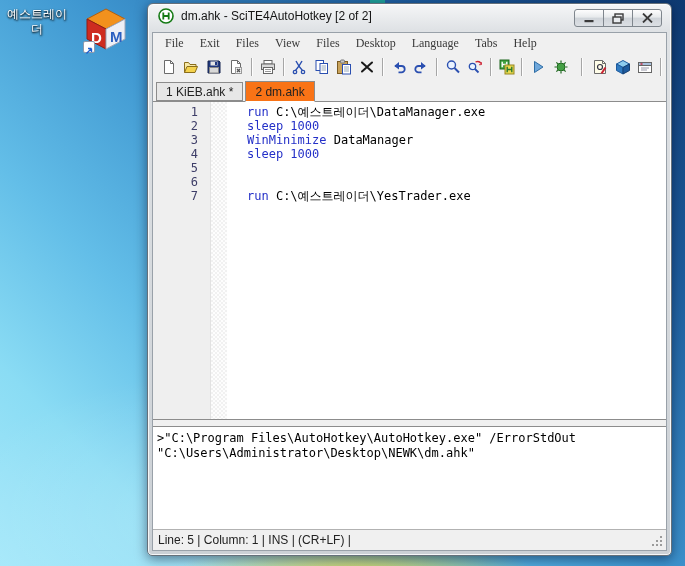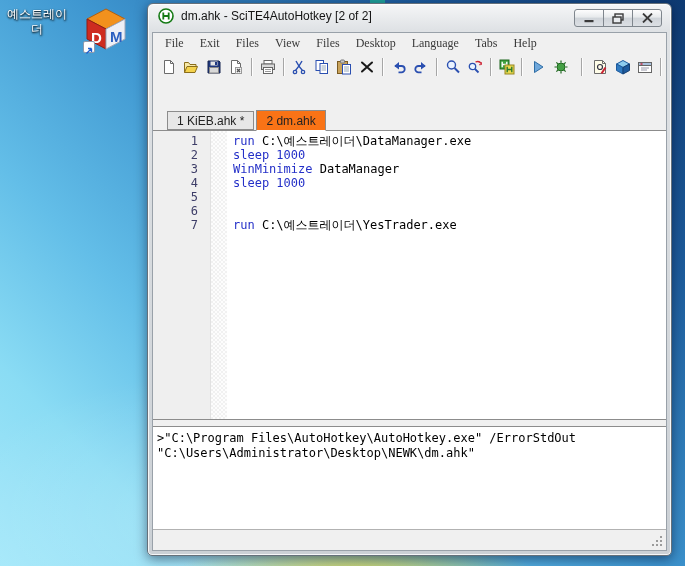--- a/index.html
+++ b/index.html
@@ -50,38 +50,38 @@
   .menubar{height:20px;flex:0 0 auto;display:flex;align-items:center;font-size:12px;color:#3A3A3A;padding-left:4px;}
   .menu-item{padding:2px 8px;cursor:default;font-family:Liberation Serif, serif;}
 
   .toolbar{height:27px;flex:0 0 auto;display:flex;align-items:center;padding-left:5px;}
   .tbtn{width:22px;height:22px;margin-right:1px;padding:0;border:1px solid transparent;background:transparent;
     display:flex;align-items:center;justify-content:center;cursor:pointer;}
   .tbtn svg{display:block;}
   .tsep{width:1px;height:18px;background:#A6A6A6;box-shadow:1px 0 0 #FDFDFD;margin:0 5px 0 3px;flex:0 0 auto;}
   .tsep.wide{margin:0 8px 0 8px;}
 
-  .tabbar{height:21px;flex:0 0 auto;display:flex;align-items:flex-end;padding-left:14px;
-    border-bottom:1px solid #8C8C8C;box-sizing:content-box;margin-top:29px;}
+  .tabbar{height:21px;flex:0 0 auto;display:flex;align-items:flex-end;padding-left:3px;
+    border-bottom:1px solid #8C8C8C;box-sizing:content-box;}
   .tab{font-size:12px;color:#222;padding:2px 9px 2px;border:1px solid #8C8C8C;background:#E7E7E7;
     margin-right:2px;height:19px;box-sizing:border-box;white-space:nowrap;cursor:pointer;}
   .tab.active{background:#f97316;border-bottom-color:#FFF;position:relative;z-index:2;
     margin-bottom:-1px;height:21px;padding-top:3px;}
 
   .editor{flex:1 1 auto;display:flex;background:#fff;overflow:hidden;
     font-family:"DejaVu Sans Mono",monospace;font-size:12px;line-height:14px;cursor:text;}
   .gutter{width:58px;flex:0 0 auto;background:#EFEFEF;border-right:1px solid #E2E2E2;
     color:#3E3E68;text-align:right;padding:3px 12px 0 0;box-sizing:border-box;}
   .gutter div{height:14px;}
   .fold{width:16px;flex:0 0 auto;background-color:#FDFDFD;
     background-image:linear-gradient(45deg,#F1F1F1 25%,transparent 25%,transparent 75%,#F1F1F1 75%),
                      linear-gradient(45deg,#F1F1F1 25%,transparent 25%,transparent 75%,#F1F1F1 75%);
     background-size:4px 4px;background-position:0 0,2px 2px;}
   .code{flex:1 1 auto;padding:3px 0 0 6px;white-space:pre;overflow:hidden;}
-  .code .code-line{height:14px;}
+  .code .code-line{height:14px;margin-left:14px;}
   .kw{color:#2430C8;}
   .nm{color:#2430C8;}
   .pl{color:#000;}
 
   .splitter{height:6px;flex:0 0 auto;background:#F0F0F0;border-top:1px solid #8C8C8C;border-bottom:1px solid #8C8C8C;cursor:ns-resize;}
   .output{height:102px;flex:0 0 auto;background:#fff;color:#000;white-space:pre;overflow:hidden;
     font-family:"DejaVu Sans Mono",monospace;font-size:12px;line-height:15px;padding:4px 2px 0 4px;box-sizing:border-box;}
   .statusbar{height:20px;flex:0 0 auto;background:#F0F0F0;border-top:1px solid #B2B2B2;
     display:flex;align-items:center;font-size:12px;color:#222;padding-left:5px;position:relative;}
   .grip{position:absolute;right:2px;bottom:2px;}
@@ -320,20 +320,21 @@
           </div>
         <div class="fold"></div>
         <div class="code" id="code"><div class="code-line"><span class="kw">run</span><span class="pl"> C:\예스트레이더\DataManager.exe</span></div><div class="code-line"><span class="kw">sleep</span><span class="pl"> </span><span class="nm">1000</span></div><div class="code-line"><span class="kw">WinMinimize</span><span class="pl"> DataManager</span></div><div class="code-line"><span class="kw">sleep</span><span class="pl"> </span><span class="nm">1000</span></div><div class="code-line"></div><div class="code-line"></div><div class="code-line"><span class="kw">run</span><span class="pl"> C:\예스트레이더\YesTrader.exe</span></div></div>
       </div>
 
       <div class="splitter"></div>
 
       <div class="output" id="output"><div class="out-line">&gt;"C:\Program Files\AutoHotkey\AutoHotkey.exe" /ErrorStdOut</div><div class="out-line">"C:\Users\Administrator\Desktop\NEWK\dm.ahk"</div></div>
 
       <div class="statusbar">
+        <span>Line: 5 | Column: 1 | INS | (CR+LF) |</span>
         <svg class="grip" width="13" height="13">
           <g fill="#9B9B9B">
               <rect x="9" y="9" width="2" height="2"></rect>
               <rect x="9" y="5" width="2" height="2"></rect>
               <rect x="5" y="9" width="2" height="2"></rect>
               <rect x="9" y="1" width="2" height="2"></rect>
               <rect x="5" y="5" width="2" height="2"></rect>
               <rect x="1" y="9" width="2" height="2"></rect>
             </g>
         </svg>

